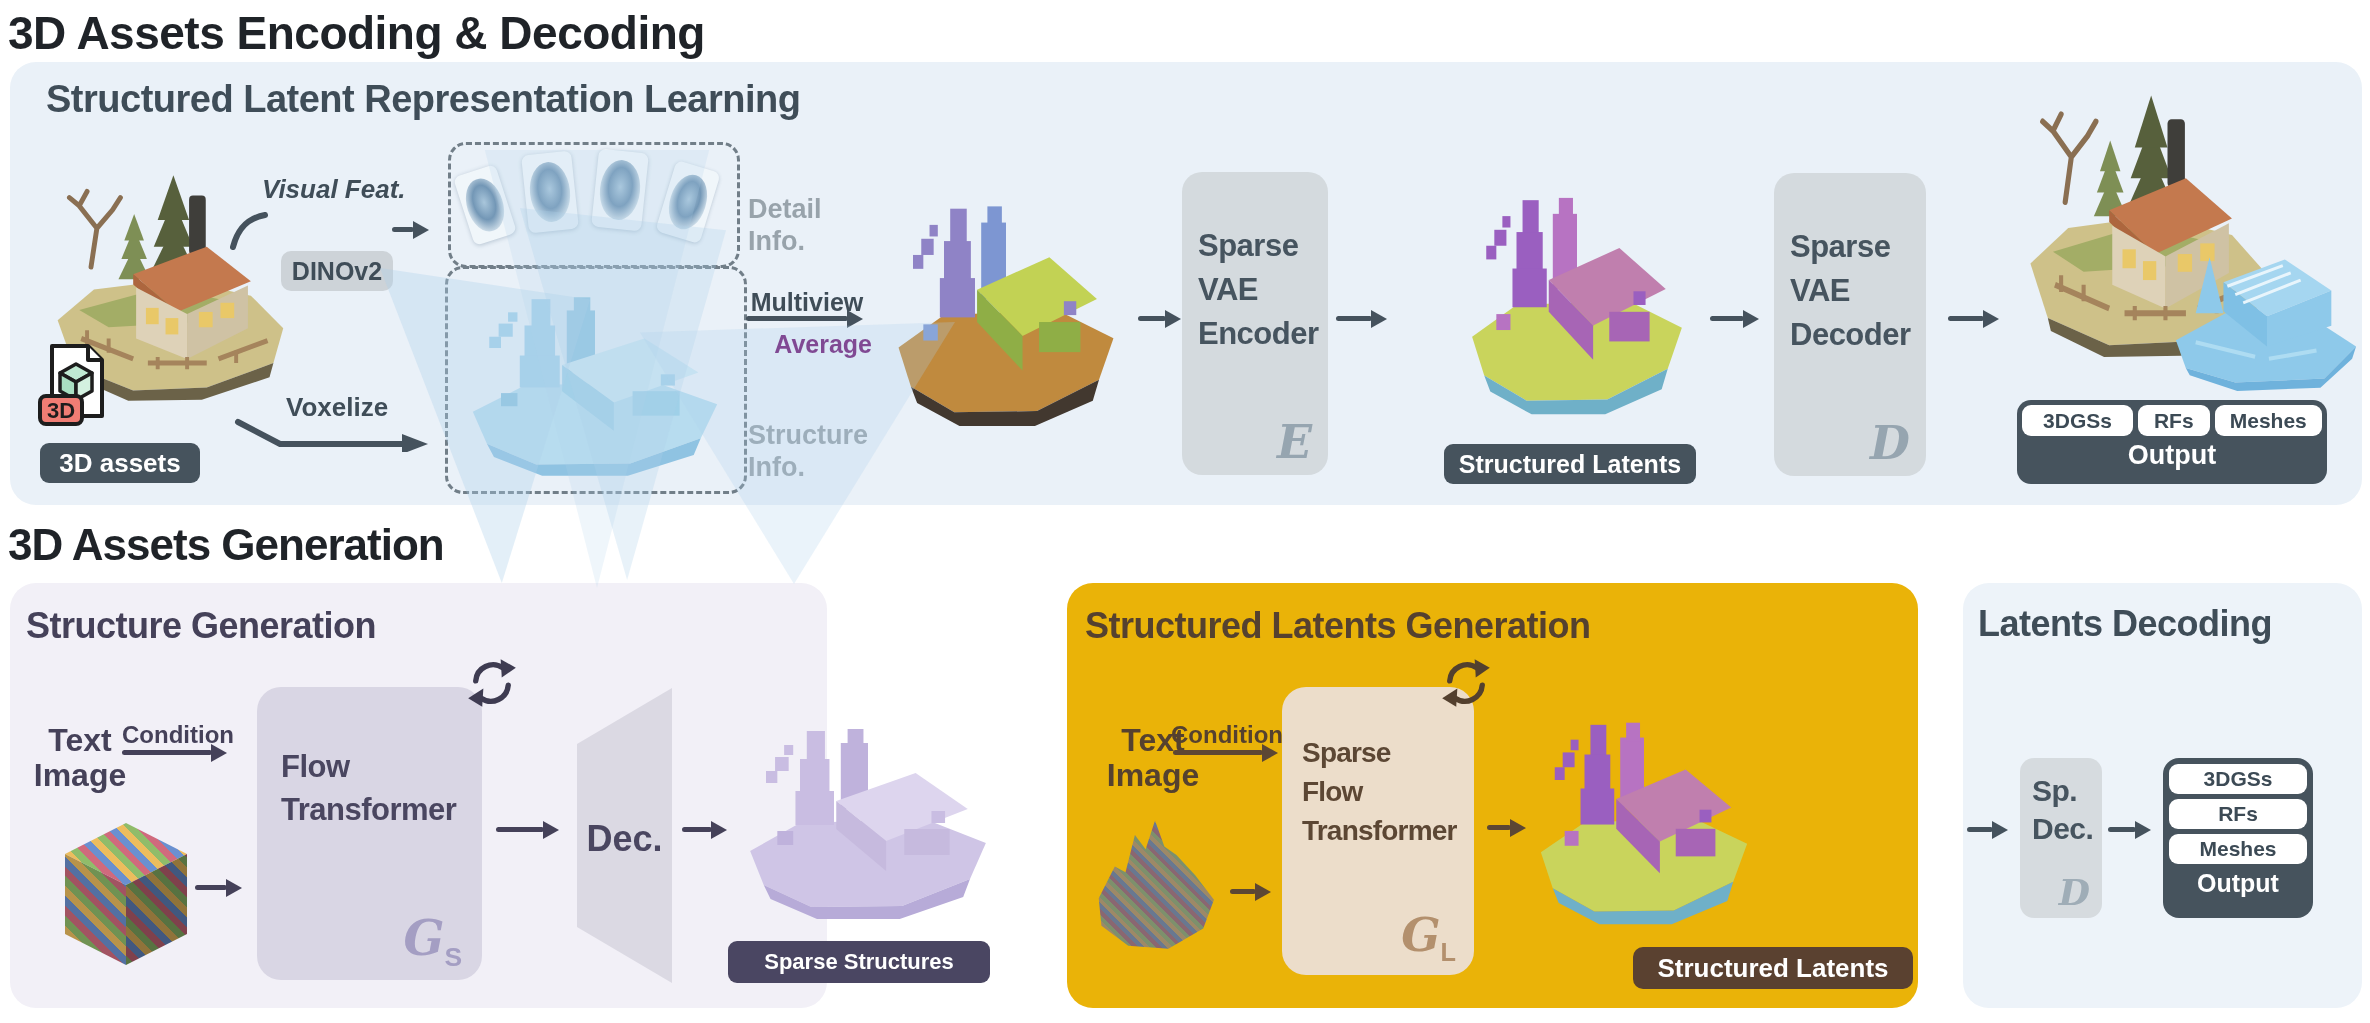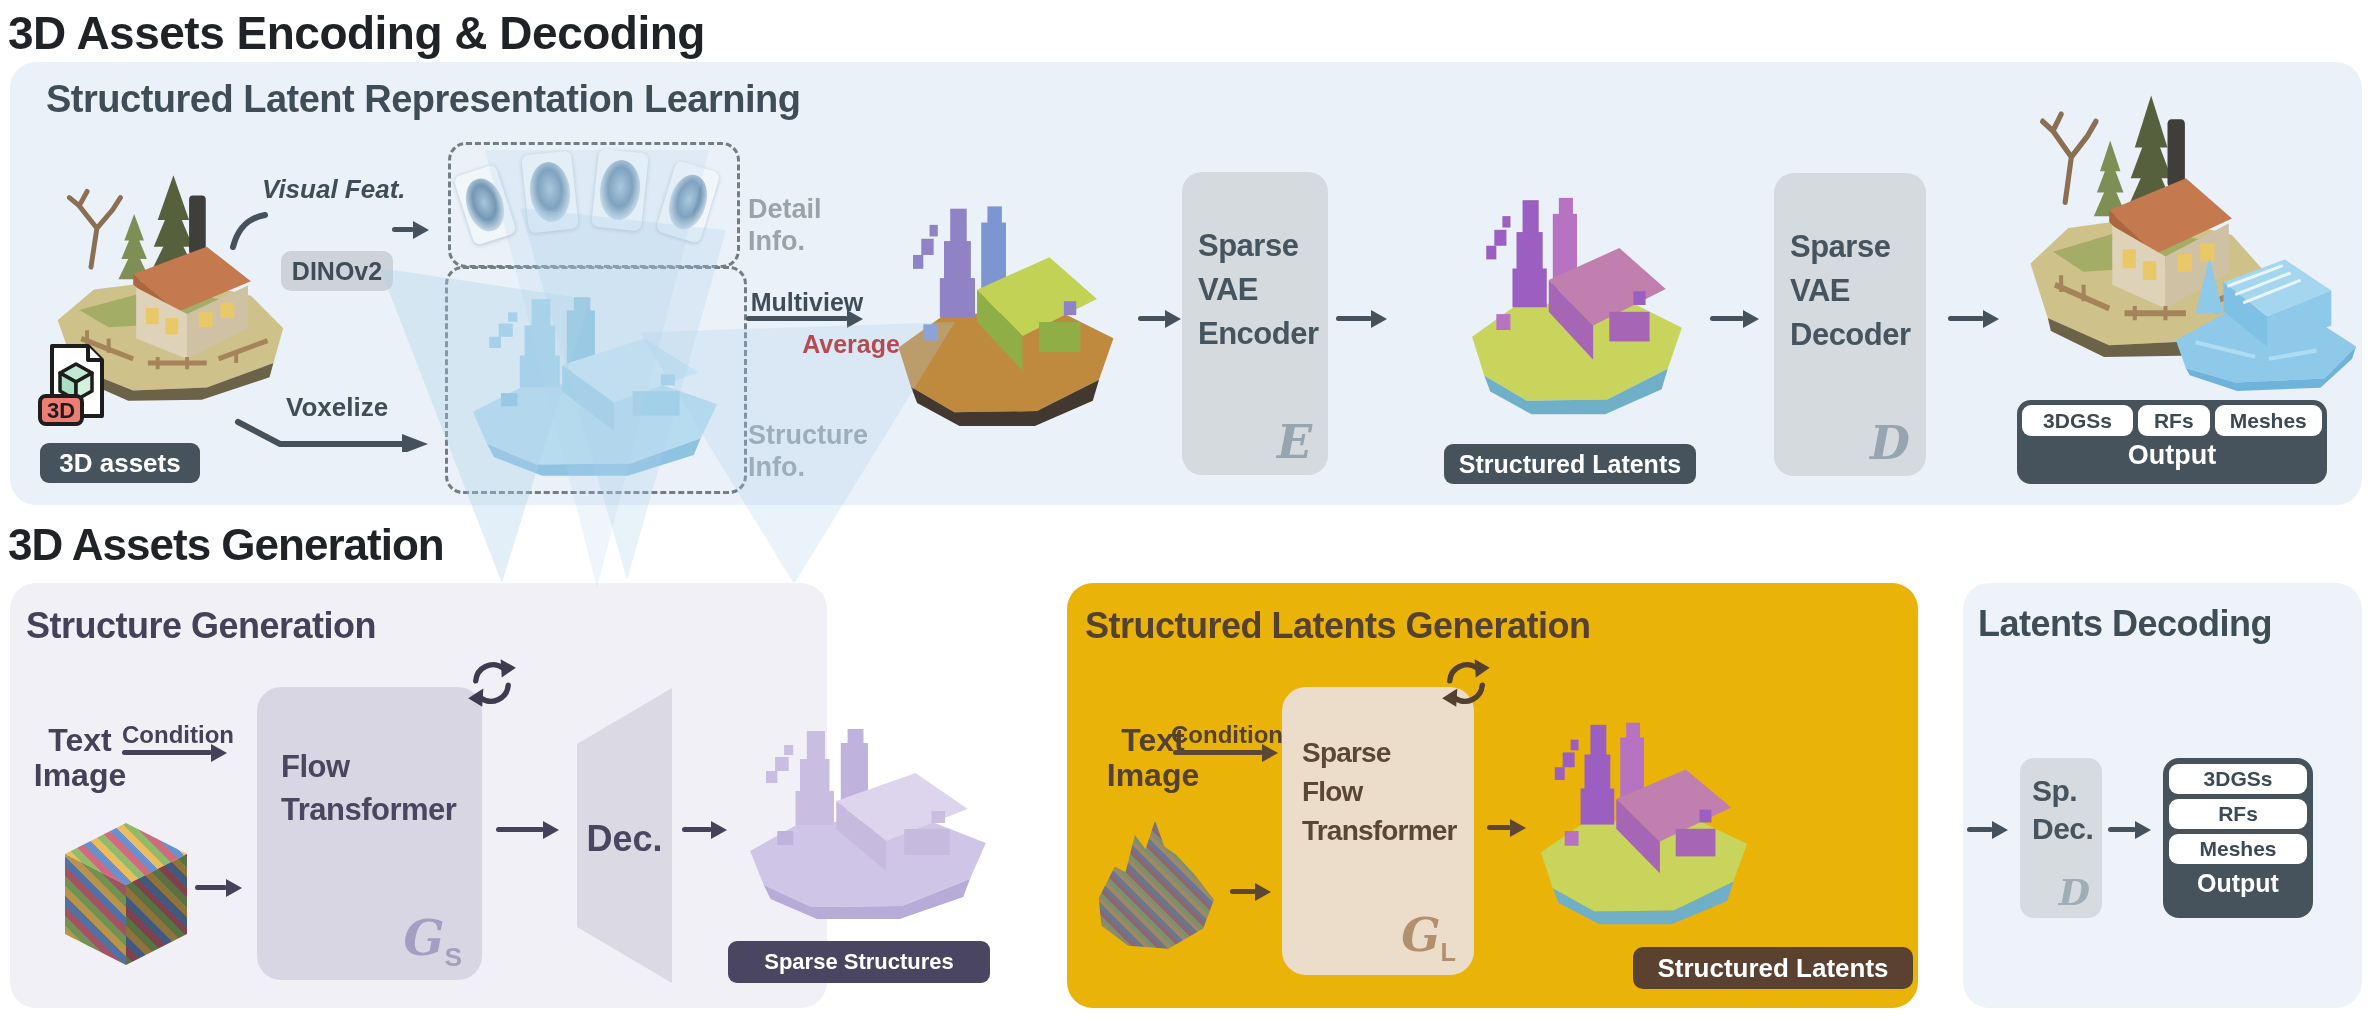--- a/index.html
+++ b/index.html
@@ -176,21 +176,21 @@
           <use href="#sym-vox"></use>
         </svg>
     </div>
     <div class="lbl gray-info" style="left:738px;top:358px;font-size:27px;">
       <span style="display:block;">Structure</span>
       <span style="display:block;">Info.</span>
     </div>
 
     <div class="lbl" style="left:732px;top:226px;width:130px;text-align:center;font-size:25px;color:#3f4d58;">Multiview</div>
     <div class="arr" style="left:736px;top:254px;width:102px;"></div>
-    <div class="lbl" style="left:776px;top:268px;width:130px;text-align:center;font-size:25px;color:#b91c1c;">Average</div>
+    <div class="lbl" style="left:732px;top:268px;width:130px;text-align:right;font-size:25px;color:#701a75;">Average</div>
 
     <svg class="abs vox-feat" style="left:872px;top:112px;" width="248" height="266" viewBox="0 0 240 230" preserveAspectRatio="none">
         <use href="#sym-vox"></use>
       </svg>
     <div class="arr" style="left:1128px;top:254px;width:28px;"></div>
 
     <div class="bigbox" style="left:1172px;top:110px;width:146px;height:303px;background:#d4dade;">
       <div class="lines" style="left:16px;top:52px;font-size:31px;line-height:1.42;color:#46545f;letter-spacing:-0.5px;">
         <span>Sparse</span>
         <span>VAE</span>

